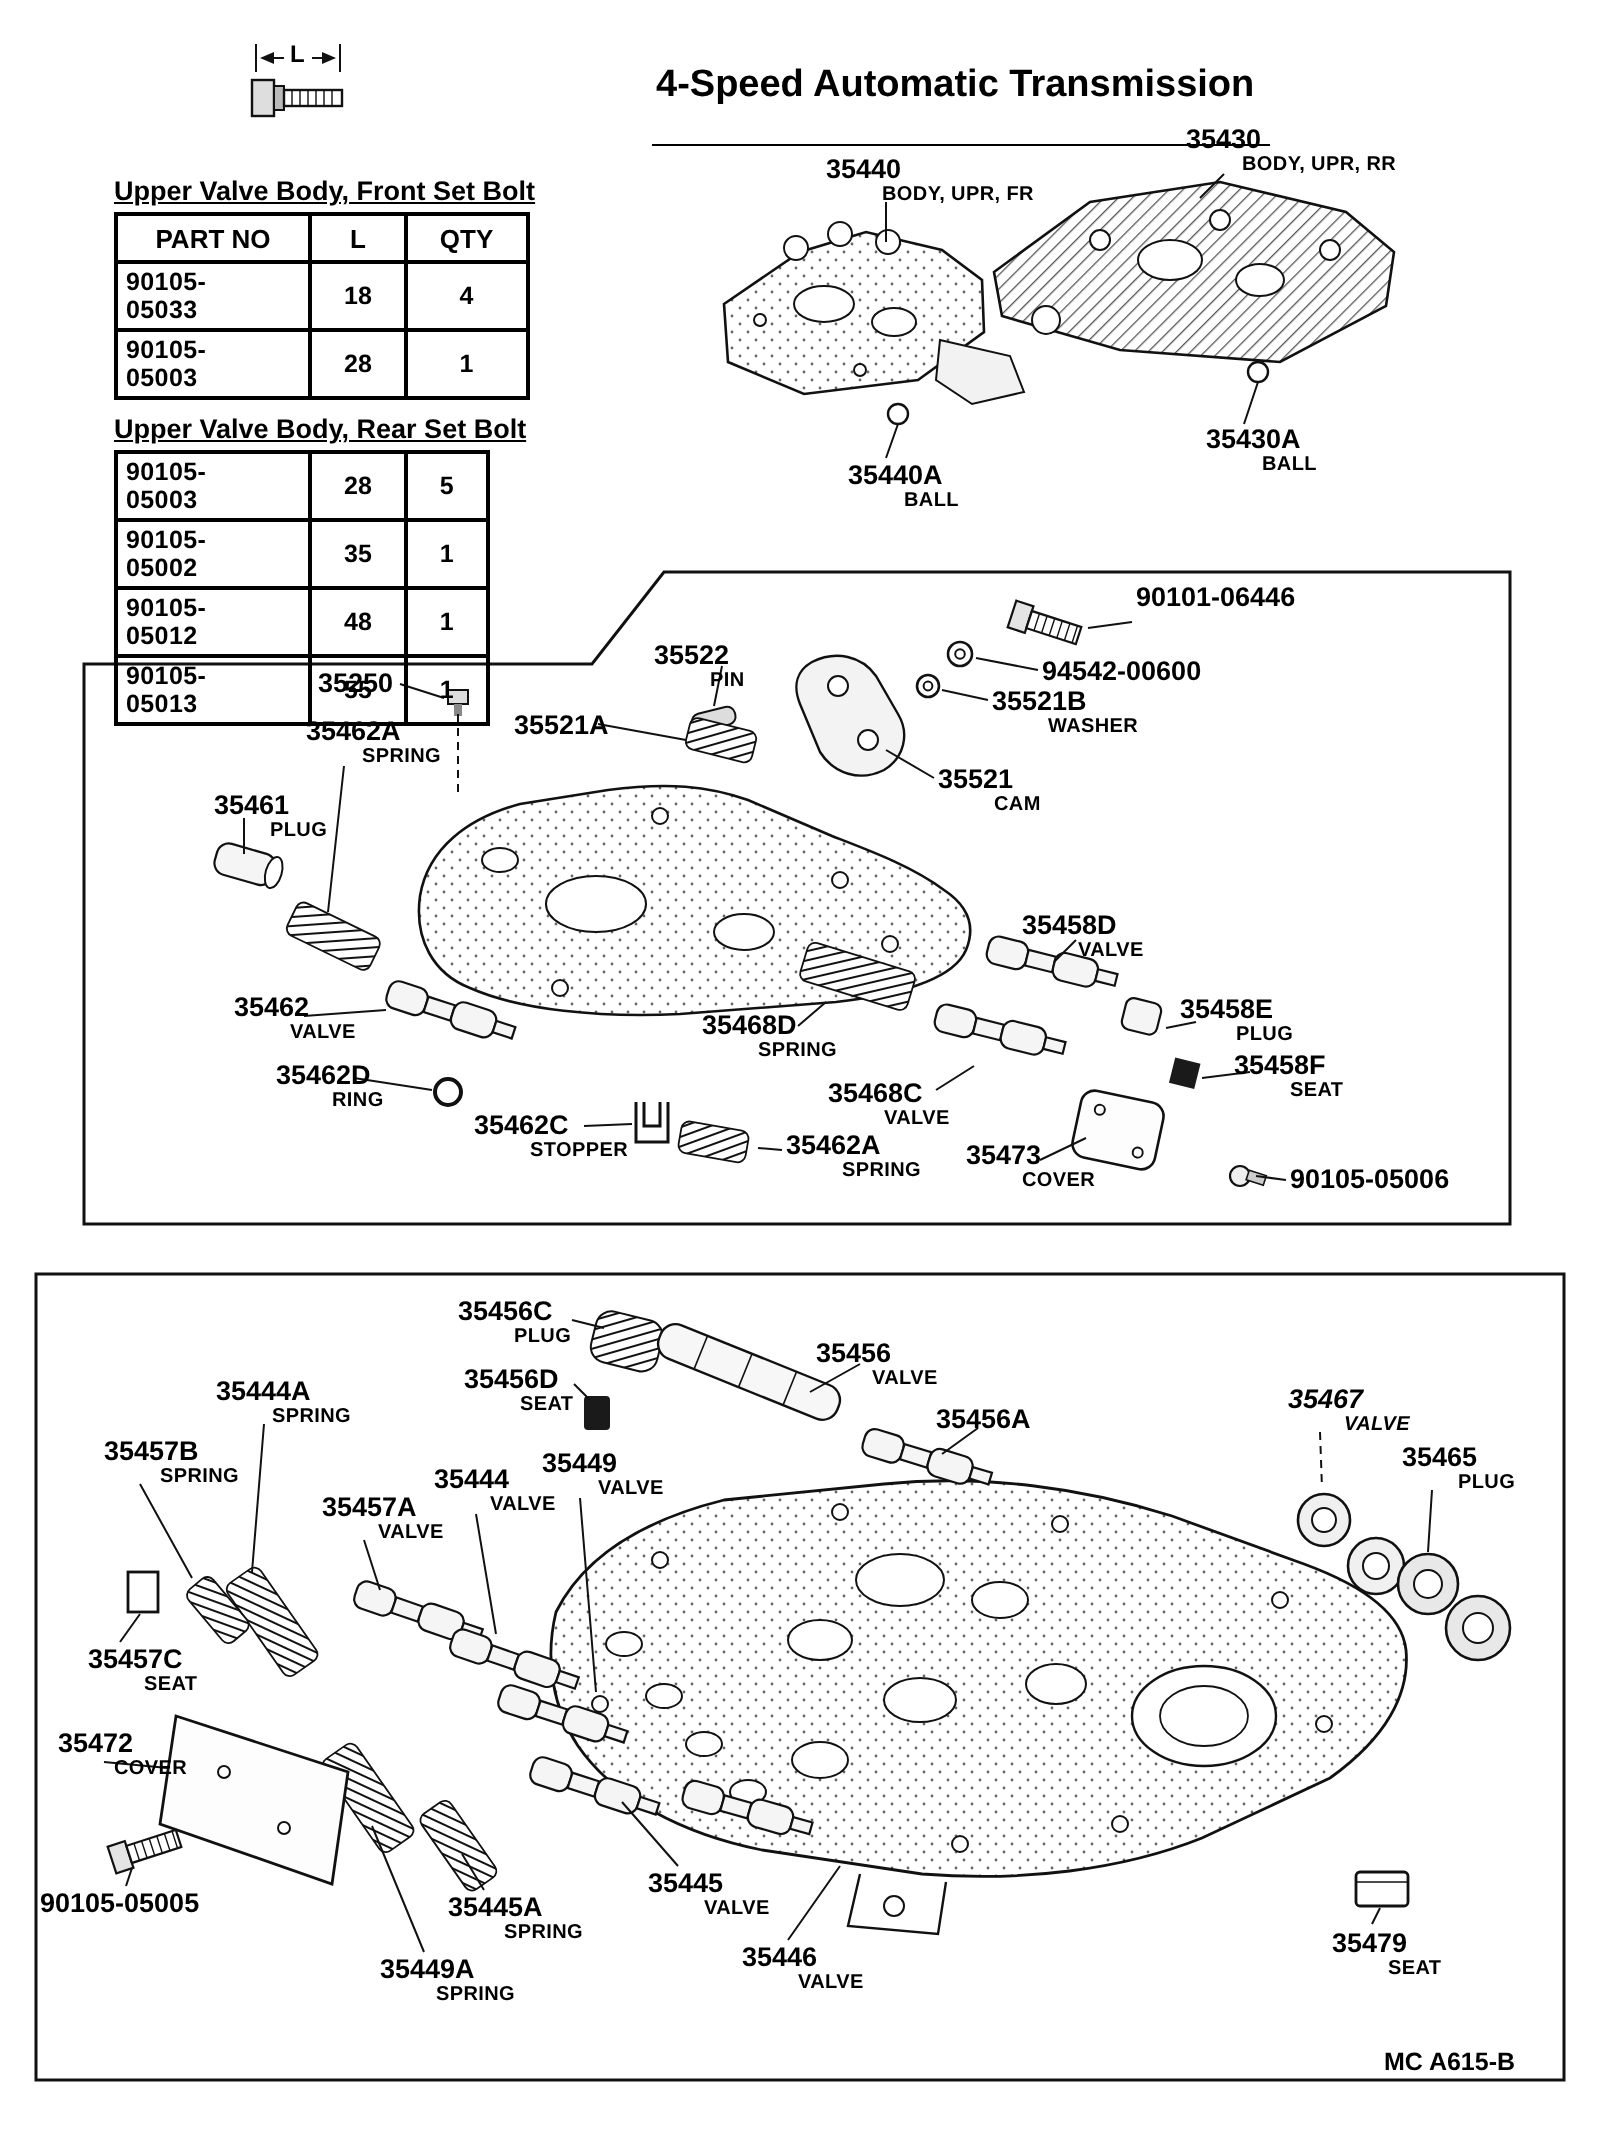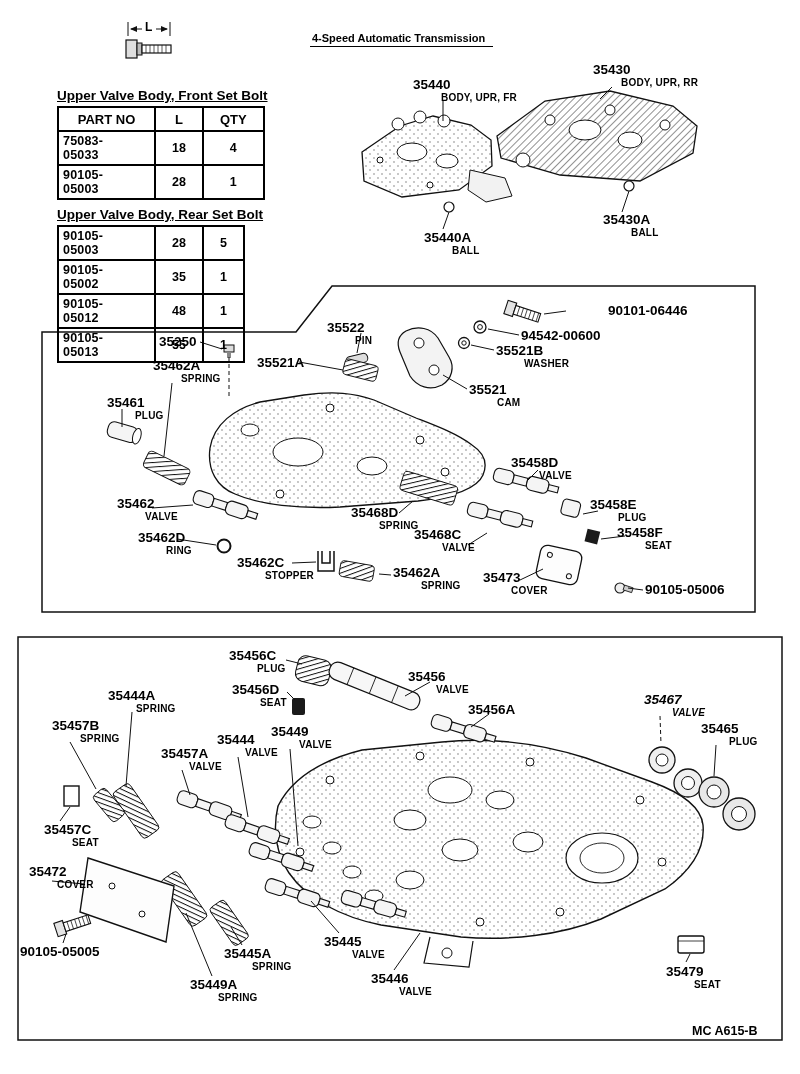--- a/index.html
+++ b/index.html
@@ -1,19 +1,19 @@
 <!DOCTYPE html>
 <html><head>
 <meta charset="utf-8">
 <style>
   html,body{margin:0;padding:0;}
   body{width:800px;height:1074px;background:#fff;font-family:"Liberation Sans",sans-serif;color:#000;}
   .page{position:relative;width:800px;height:1074px;background:#fff;overflow:hidden;}
   .art{position:absolute;left:0;top:0;}
-  .title{position:absolute;left:310px;top:32px;font-size:11px;font-weight:700;border-bottom:1.5px solid #000;padding:0 8px 2px 2px;white-space:nowrap;}
+  .title{position:absolute;left:326px;top:32px;font-size:19px;font-weight:700;border-bottom:1.5px solid #000;padding:0 8px 18px 2px;white-space:nowrap;}
   .footer{position:absolute;left:692px;top:1024px;font-size:12.5px;font-weight:700;}
   .dim-label{position:absolute;left:145px;top:20px;font-size:12px;font-weight:700;}
   .tables{position:absolute;left:57px;top:86px;}
   .tbl-title{font-size:13.5px;font-weight:700;text-decoration:underline;margin:2px 0 3px 0;white-space:nowrap;}
   table.bolt-table{border-collapse:collapse;table-layout:fixed;margin-bottom:7px;}
   col.col-part{width:97px;} col.col-l{width:27px;} col.col-qty{width:29px;}
   .bolt-table th,.bolt-table td{border:2px solid #000;font-weight:700;padding:2px 16px;height:18px;font-size:12.5px;}
   .bolt-table th{text-align:center;font-size:13px;}
   .bolt-table td{text-align:center;}
   .bolt-table td.c-part{text-align:left;padding-left:4px;letter-spacing:0.2px;}
@@ -269,21 +269,21 @@
         </colgroup>
       <thead>
         <tr>
           <th>PART NO</th>
           <th>L</th>
           <th>QTY</th>
         </tr>
       </thead>
       <tbody id="front-rows">
           <tr>
-            <td class="c-part">75083-05033</td>
+            <td class="c-part">90105-05033</td>
             <td>18</td>
             <td>4</td>
           </tr>
           <tr>
             <td class="c-part">90105-05003</td>
             <td>28</td>
             <td>1</td>
           </tr>
         </tbody>
     </table>
@@ -333,21 +333,21 @@
         <div class="pd">BALL</div>
       </div>
       <div class="part-label" style="left: 603px; top: 213px;">
         <div class="pn">35430A</div>
         <div class="pd">BALL</div>
       </div>
       <div class="part-label" style="left: 327px; top: 321px;">
         <div class="pn">35522</div>
         <div class="pd">PIN</div>
       </div>
-      <div class="part-label" style="left: 568px; top: 304px; margin-left: 40px;">
+      <div class="part-label" style="left: 568px; top: 292px;">
         <div class="pn">90101-06446</div>
       </div>
       <div class="part-label" style="left: 521px; top: 329px;">
         <div class="pn">94542-00600</div>
       </div>
       <div class="part-label" style="left: 496px; top: 344px;">
         <div class="pn">35521B</div>
         <div class="pd">WASHER</div>
       </div>
       <div class="part-label" style="left: 257px; top: 356px;">
@@ -385,21 +385,21 @@
         <div class="pd">PLUG</div>
       </div>
       <div class="part-label" style="left: 617px; top: 526px;">
         <div class="pn">35458F</div>
         <div class="pd">SEAT</div>
       </div>
       <div class="part-label" style="left: 138px; top: 531px;">
         <div class="pn">35462D</div>
         <div class="pd">RING</div>
       </div>
-      <div class="part-label" style="left: 414px; top: 528px;">
+      <div class="part-label" style="left: 414px; top: 540px;">
         <div class="pn">35468C</div>
         <div class="pd">VALVE</div>
       </div>
       <div class="part-label" style="left: 237px; top: 556px;">
         <div class="pn">35462C</div>
         <div class="pd">STOPPER</div>
       </div>
       <div class="part-label" style="left: 393px; top: 566px;">
         <div class="pn">35462A</div>
         <div class="pd">SPRING</div>

